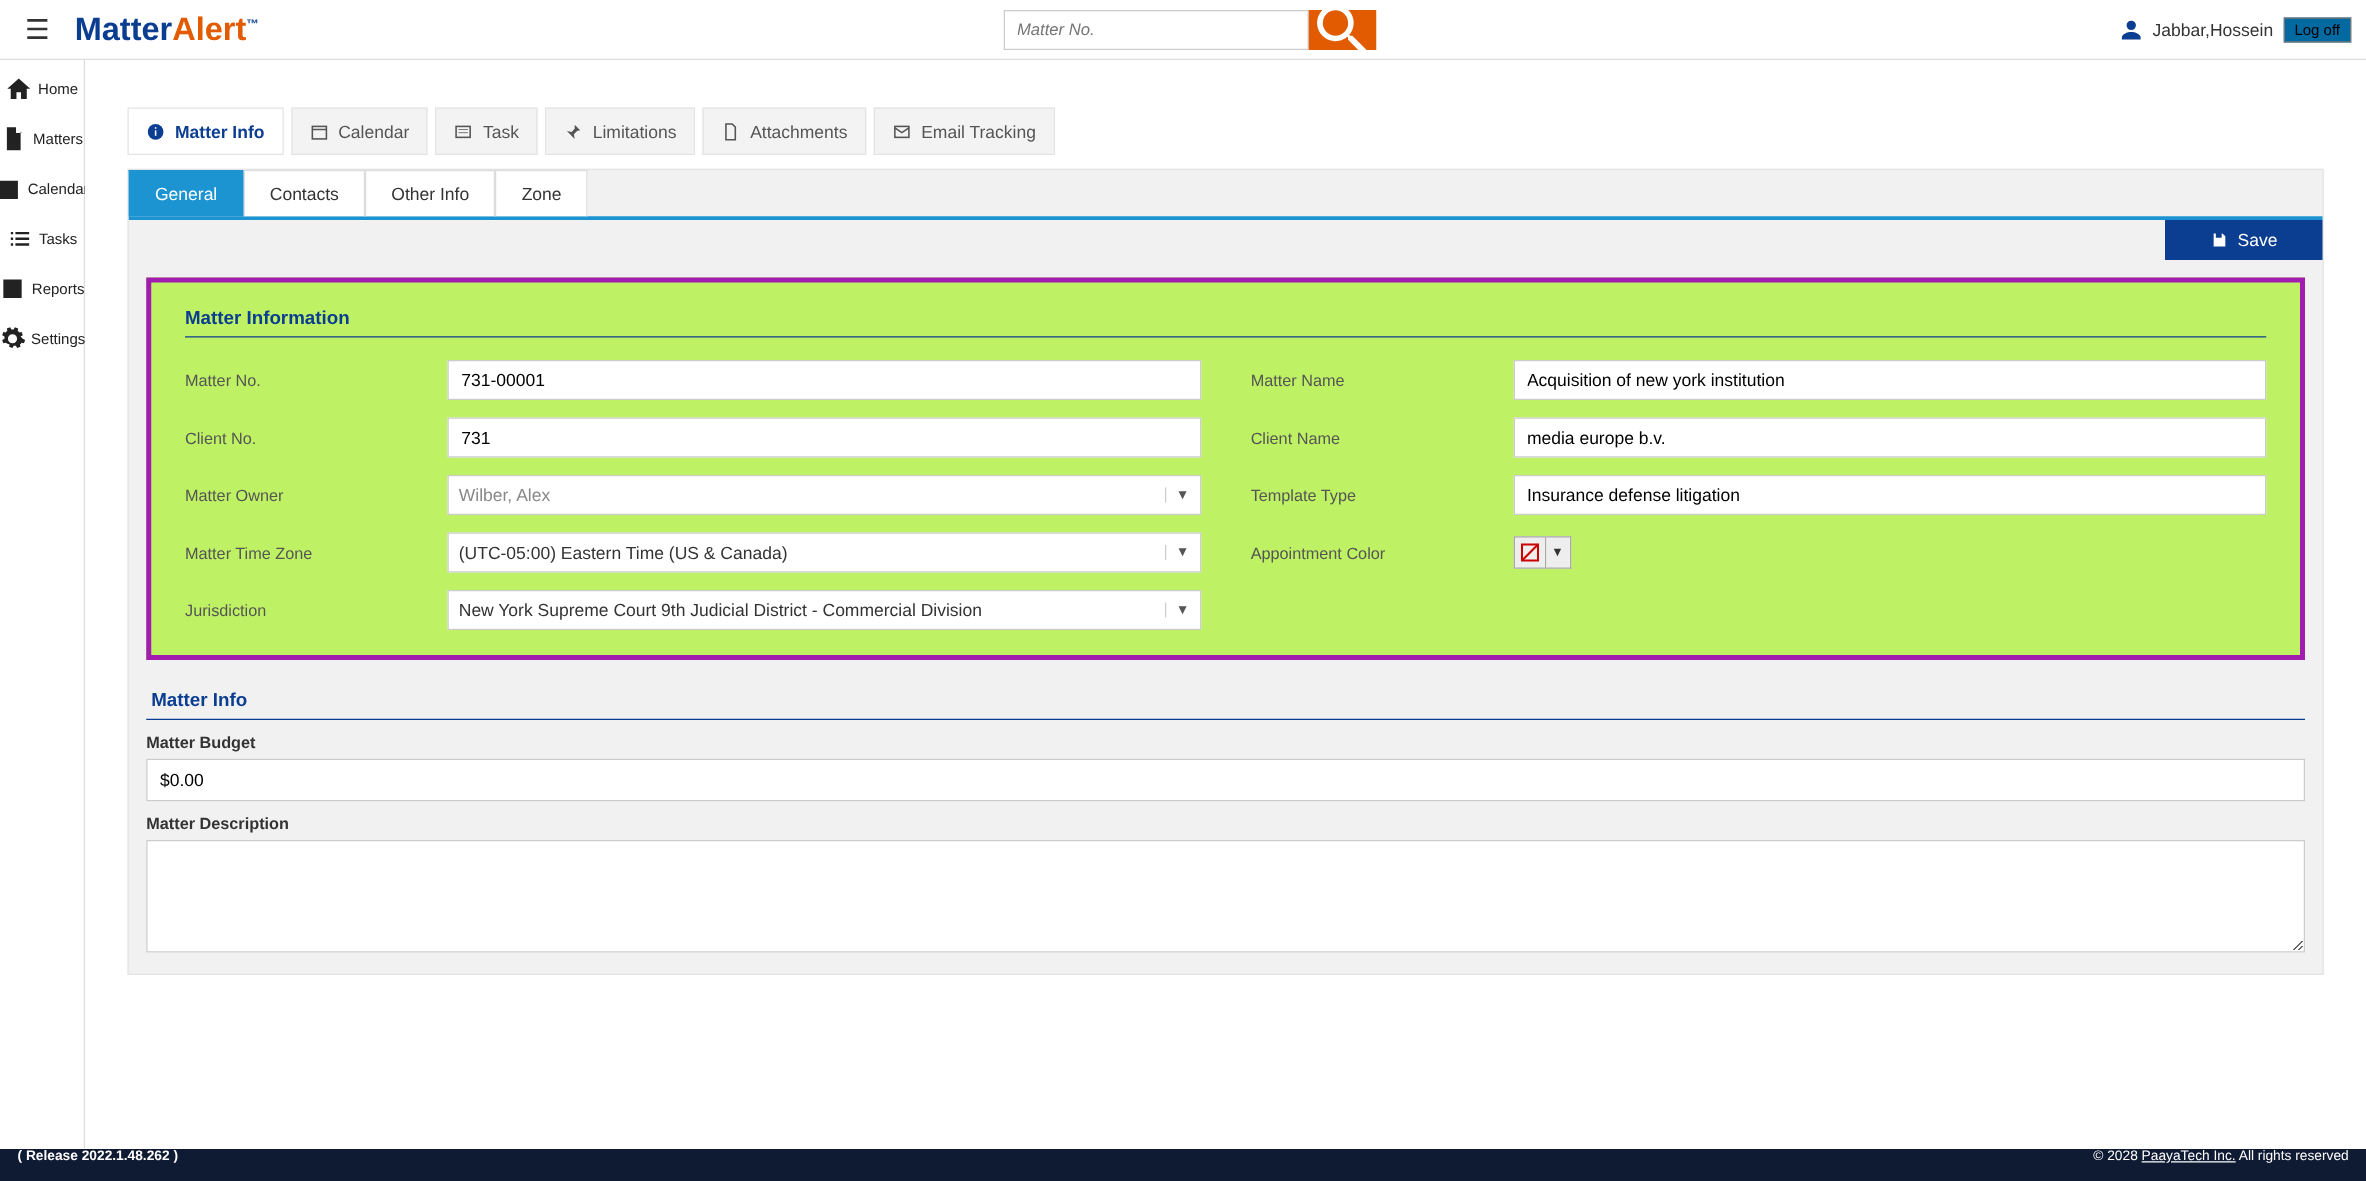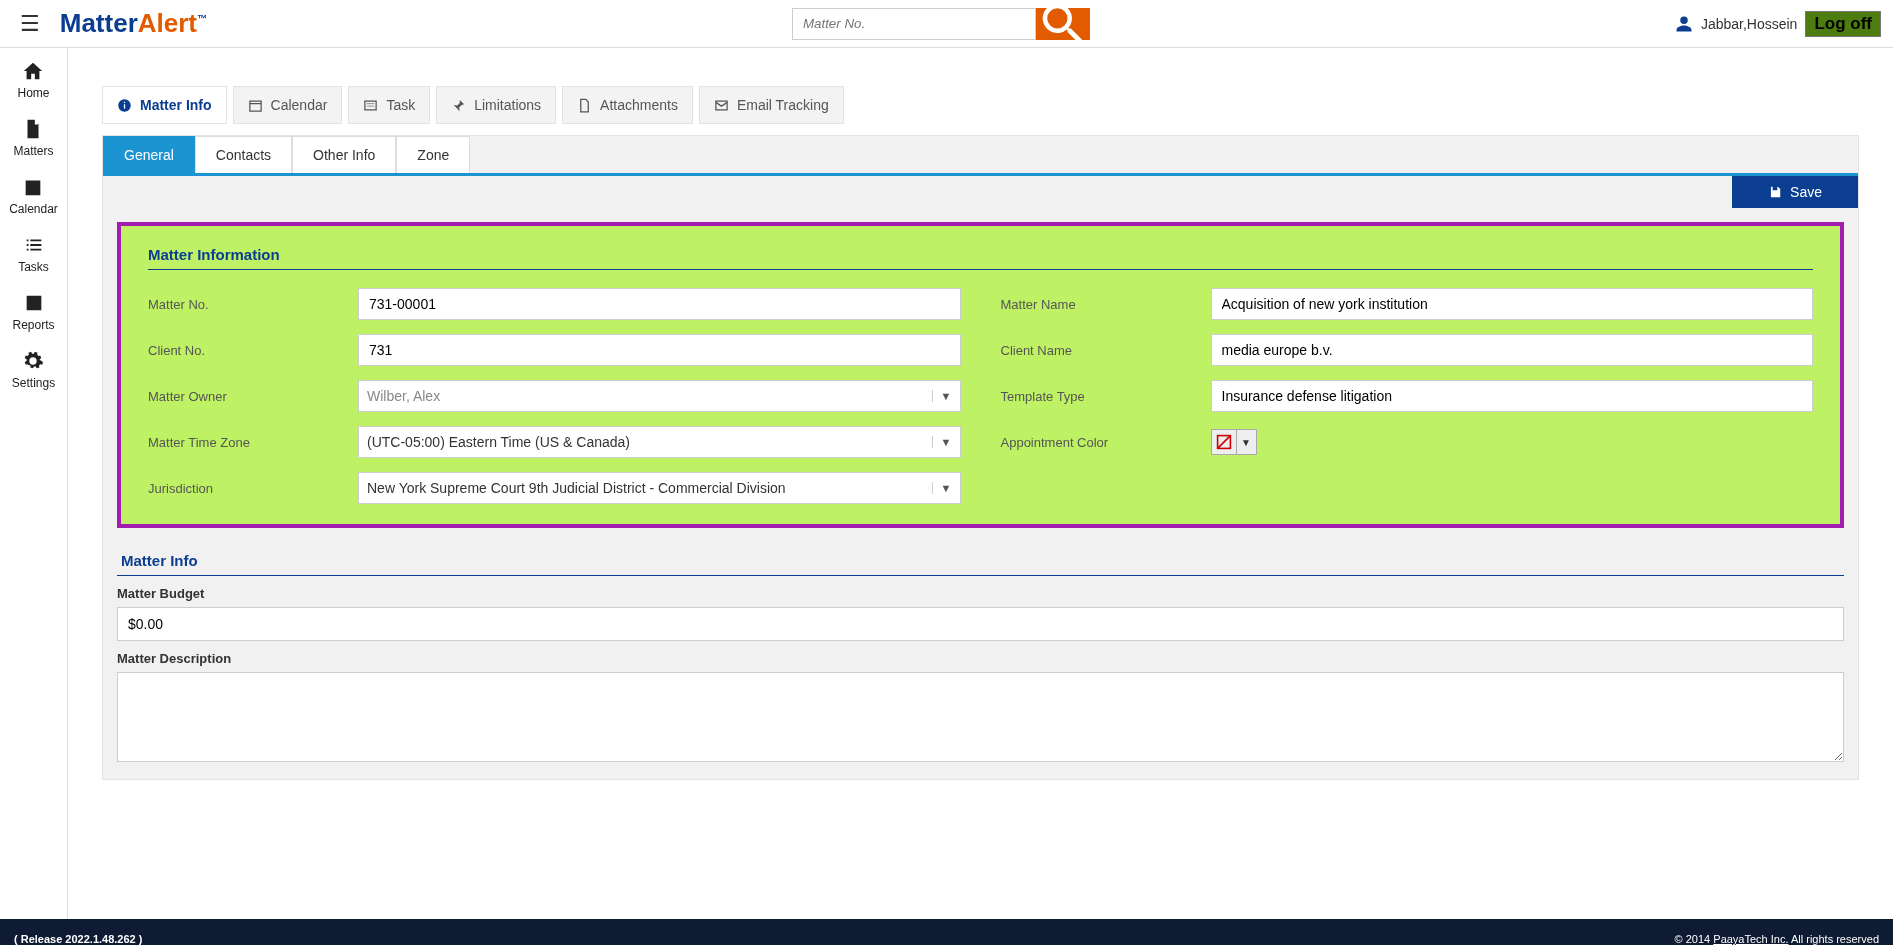--- a/index.html
+++ b/index.html
@@ -8,26 +8,26 @@
 
 .topbar { display: flex; align-items: center; height: 48px; border-bottom: 1px solid #ddd; padding: 0 12px; }
 .hamburger { font-size: 22px; cursor: pointer; padding: 4px 8px; }
 .logo { margin-left: 12px; font-size: 26px; font-weight: bold; }
 .logo .m1 { color: #0b3d91; } .logo .m2 { color: #e25b00; } .logo .tm { font-size: 10px; color:#0b3d91; vertical-align: super;}
 .search-wrap { margin-left: auto; margin-right: auto; display: flex; align-items: center; }
 .search-input { width: 244px; height: 32px; border: 1px solid #ccc; padding: 0 10px; font-style: italic; color:#888;}
 .search-btn { width: 54px; height: 32px; background: #e25b00; border:none; color:#fff; display:flex; align-items:center; justify-content:center; cursor:pointer;}
 .user-wrap { display:flex; align-items:center; gap:8px; }
 .user-wrap svg { width:18px; height:18px; fill:#0b3d91;}
-.logoff { border:1px solid #777; background:#4d7c0f; padding:2px 8px; font-size:17px; cursor:pointer;font-weight:bold;}
+.logoff { border:1px solid #777; background:#0369a1; padding:2px 8px; font-size:12px; cursor:pointer;}
 
 
 .shell { display:flex; height: calc(100vh - 48px - 26px); }
 .sidebar { width:68px; border-right:1px solid #ddd; display:flex; flex-direction:column; align-items:center; padding-top:12px; gap:18px;}
-.side-item { display:flex; flex-direction:column; align-items:center; font-size:12px; color:#222; cursor:pointer; gap:4px;}
+.side-item { display:flex; flex-direction:row; align-items:center; font-size:12px; color:#222; cursor:pointer; gap:4px;}
 .side-item svg { width:22px; height:22px; fill:#222;}
 .main { flex:1; overflow:auto; padding: 20px 34px 0 34px; background:#fff;}
 
 
 .page-head { display:flex; justify-content:space-between; align-items:flex-start; border-bottom:1px solid #ccc; padding-bottom:10px;}
 .ph-left .line1 { font-size:19px; font-weight:bold; color:#000;}
 .ph-left .mno { font-size:16px;}
 .ph-left .line2 { font-size:15px; font-weight:bold; color:#000;}
 .ph-right { text-align:right;}
 .ph-right .olabel { font-size:14px; font-weight:bold; display:inline-block; margin-right:6px;}
@@ -60,21 +60,21 @@
 .color-box svg{ width:16px; height:16px; stroke:#c00; stroke-width:2; fill:none;}
 .color-caret{ width:20px; height:26px; border:1px solid #aaa; border-left:none; background:#eee; display:flex; align-items:center; justify-content:center; font-size:10px; cursor:pointer;}
 
 .sec2 { margin:0 14px 14px 14px;}
 .sec2 h3 { color:#0b3d91; font-size:15px; border-bottom:1px solid #0b3d91; padding:10px 0 6px 4px;}
 .fld-label { font-weight:bold; font-size:13px; padding:10px 0 6px 0; background:#f1f1f1;}
 .big-input { width:100%; height:34px; border:1px solid #ccc; padding:0 10px; font-size:14px; background:#fff;}
 .big-text { width:100%; height:90px; border:1px solid #ccc; background:#fff; padding:8px;}
 
 
-.footer { position:fixed; bottom:0; left:0; right:0; height:26px; background:#0f1a33; color:#fff; display:flex; justify-content:space-between; align-items:flex-end; padding:0 14px; font-size:11px;}
+.footer { position:fixed; bottom:0; left:0; right:0; height:26px; background:#0f1a33; color:#fff; display:flex; justify-content:space-between; align-items:flex-start; padding:0 14px; font-size:11px;}
 .footer a { color:#fff; text-decoration:underline;}
 .footer .rel { font-weight:bold;}
 </style>
 </head>
 <body>
 
 <div class="topbar">
   <div class="hamburger">☰</div>
   <div class="logo">
     <span class="m1">Matter</span><span class="m2">Alert</span><span class="tm">™</span>
@@ -254,15 +254,15 @@
         <div class="fld-label">Matter Description</div>
         <textarea class="big-text" style=""></textarea>
       </div>
     </div>
   </div>
 </div>
 
 <div class="footer">
   <span class="rel">( Release 2022.1.48.262 )</span>
   <span>
-    <span>© 2014 </span><a href="#">PaayaTech Inc.</a><span> All rights reserved</span>
+    <span>© 2028 </span><a href="#">PaayaTech Inc.</a><span> All rights reserved</span>
   </span>
 </div>
 
 </body></html>

